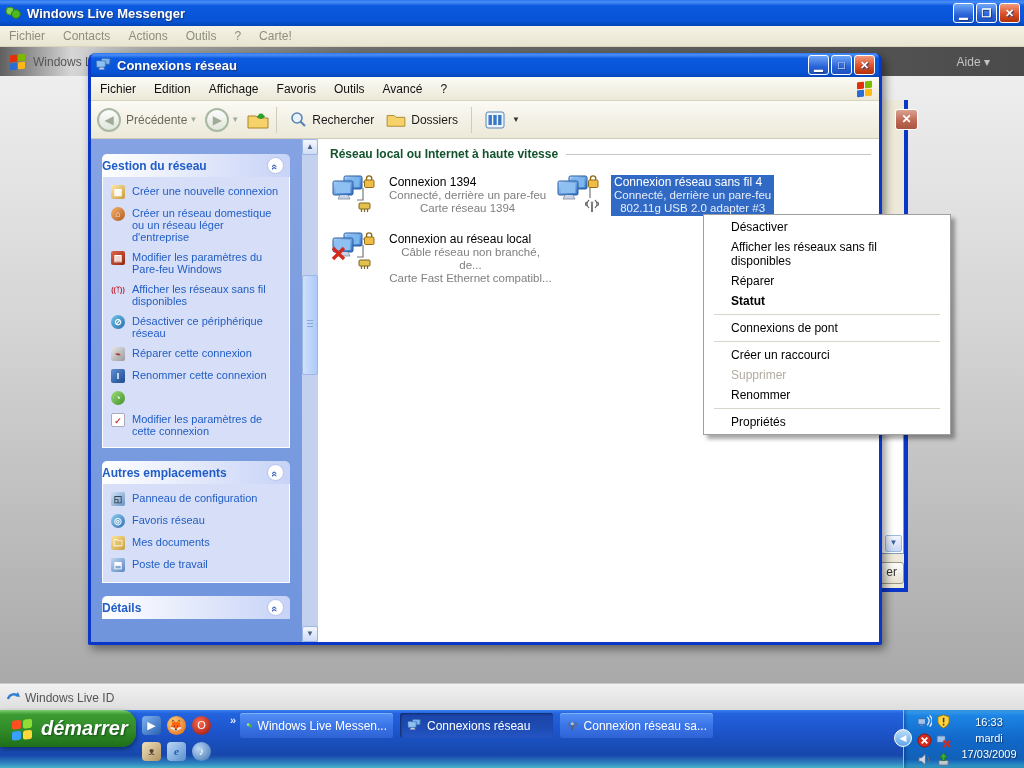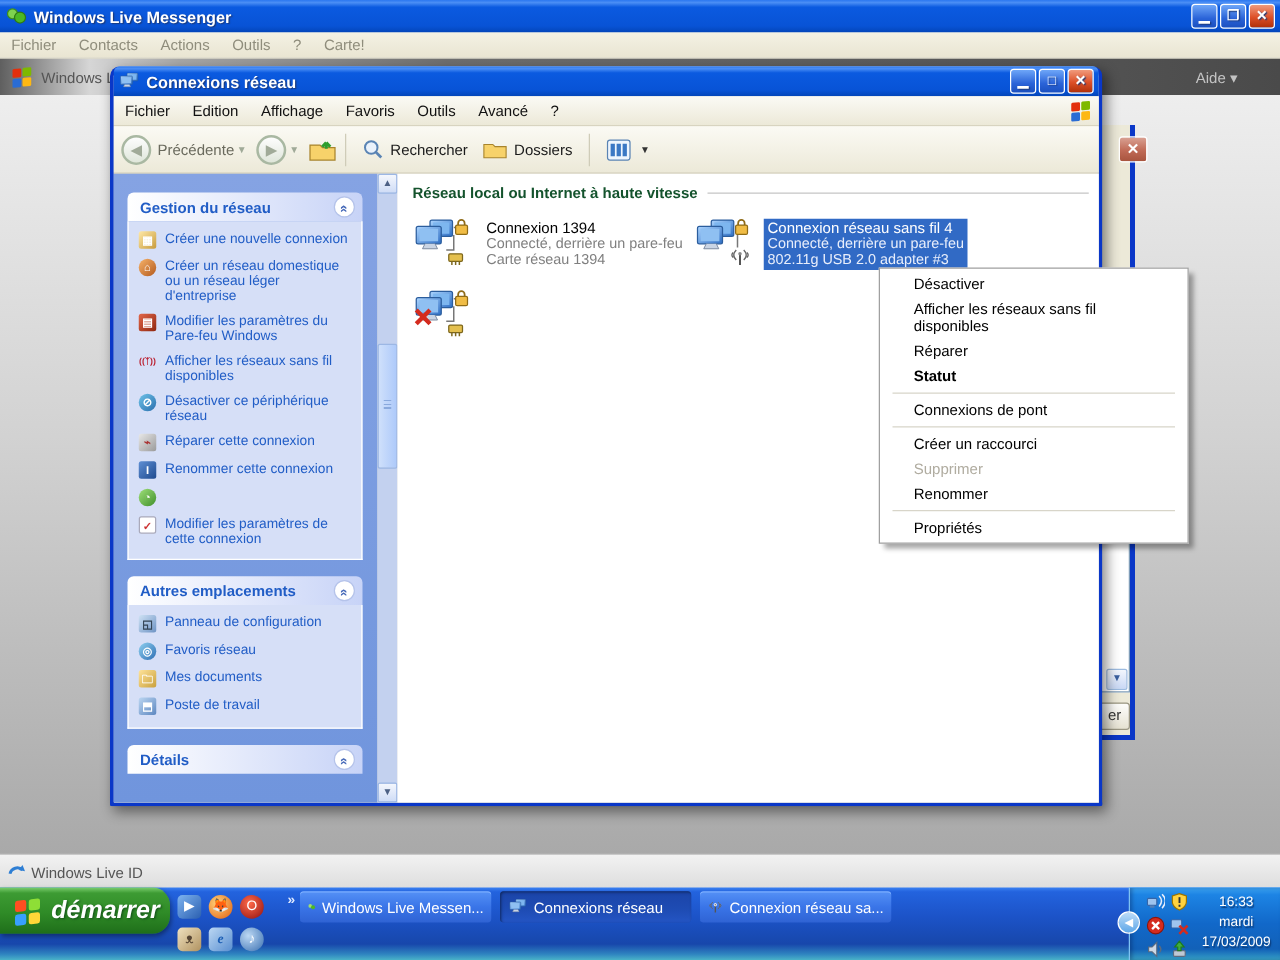--- a/index.html
+++ b/index.html
@@ -60,21 +60,21 @@
   .caret{font-size:8px;color:#a0aa98;margin:0 4px 0 2px;}
   .tool-item{display:flex;align-items:center;gap:5px;color:#1a1a1a;margin:0 6px;}
 
   .net-content{flex:1;display:flex;min-height:0;}
 
   
   .task-pane{width:211px;flex:none;background:linear-gradient(180deg,#85a3e3 0%,#7095dd 100%);
              padding:15px 0 0 11px;box-sizing:border-box;overflow:hidden;}
   .panel{width:188px;margin-bottom:13px;border-radius:5px 5px 0 0;}
   .panel-head{height:23px;border-radius:5px 5px 0 0;background:linear-gradient(90deg,#ffffff,#c7d3f7);
-              display:flex;align-items:center;padding:0 6px 0 10px;font-size:12px;font-weight:bold;color:#215dc6;}
+              display:flex;align-items:center;padding:0 6px 0 0;font-size:12px;font-weight:bold;color:#215dc6;}
   .panel-head .chev{margin-left:auto;width:17px;height:17px;border-radius:50%;background:#fff;border:1px solid #b5c3ea;
               color:#4669b8;display:flex;align-items:center;justify-content:center;font-weight:bold;box-sizing:border-box;}
   .panel-head .chev span{display:inline-block;transform:rotate(90deg);font-size:11px;letter-spacing:-2px;}
   .panel-body{background:#d6dff7;border:1px solid #fff;border-top:0;padding:8px 6px 8px 8px;}
   .task-item{display:flex;gap:7px;font-size:11px;color:#215dc6;line-height:12px;margin-bottom:8px;align-items:flex-start;}
   .task-item:last-child{margin-bottom:2px;}
   .si{width:14px;height:14px;border-radius:2px;flex:none;font-size:9px;line-height:14px;text-align:center;color:#fff;font-weight:bold;}
 
   
   .pane-scroll{width:16px;flex:none;background:#c3d1ef;display:flex;flex-direction:column;}
@@ -86,21 +86,21 @@
   .sc-thumb:after{content:"";position:absolute;left:4px;right:4px;top:44px;height:8px;
           background:repeating-linear-gradient(180deg,#89a9dd 0 1px,transparent 1px 3px);}
 
   
   .list-view{flex:1;background:#fff;position:relative;padding:8px 4px 0 12px;box-sizing:border-box;}
   .group-header{display:flex;align-items:center;gap:8px;font-size:12px;font-weight:bold;color:#14532d;}
   .group-header .rule{flex:1;height:1px;background:#c5c5c5;margin-right:4px;}
   .conn-grid{margin-top:14px;display:grid;grid-template-columns:225px 320px;row-gap:16px;column-gap:0;}
   .conn-item{display:flex;gap:6px;align-items:flex-start;}
   .conn-text{font-size:12px;color:#000;line-height:13px;padding:1px 3px;}
-  .conn-text .sub{color:#7f7f7f;font-size:11.5px;}
+  .conn-text .sub{color:#7f7f7f;font-size:11.5px;text-align:center;}
   .conn-item.selected .conn-text{background:#316ac5;color:#fff;}
   .conn-item.selected .conn-text .sub{color:#e8eefb;}
   .conn-icon{flex:none;}
 
   
   .ctx-menu{position:absolute;left:703px;top:214px;width:230px;z-index:6;background:#fff;
             border:1px solid #a0a0a0;box-shadow:4px 4px 4px rgba(0,0,0,.35);padding:2px 8px;font-size:12px;color:#000;}
   .ctx-item{padding:3px 8px 3px 19px;line-height:14px;}
   .ctx-item.bold{font-weight:bold;}
   .ctx-item.disabled{color:#b0aca0;}
@@ -421,20 +421,25 @@
           </div>
 
           <div class="conn-item">
             <svg class="conn-icon" width="50" height="40" viewBox="0 0 50 40">
               <use href="#gpc"></use>
               <path d="M33 13 v12 h-6 M37 7 h-4" fill="none" stroke="#777" stroke-width="1.2"></path>
               <use href="#glock" x="34" y="1"></use>
               <use href="#gtee" x="28" y="26"></use>
               <path d="M3 16 l11 11 M14 16 l-11 11" stroke="#d42b1e" stroke-width="3.4"></path>
             </svg>
+            <div class="conn-text">
+              <div>Connexion au réseau local</div>
+              <div class="sub">Câble réseau non branché, de...</div>
+              <div class="sub">Carte Fast Ethernet compatibl...</div>
+            </div>
           </div>
         </div>
       </div>
     </div>
   </div>
 
   <div class="ctx-menu">
     <div class="ctx-item">Désactiver</div>
     <div class="ctx-item">Afficher les réseaux sans fil disponibles</div>
     <div class="ctx-item">Réparer</div>

